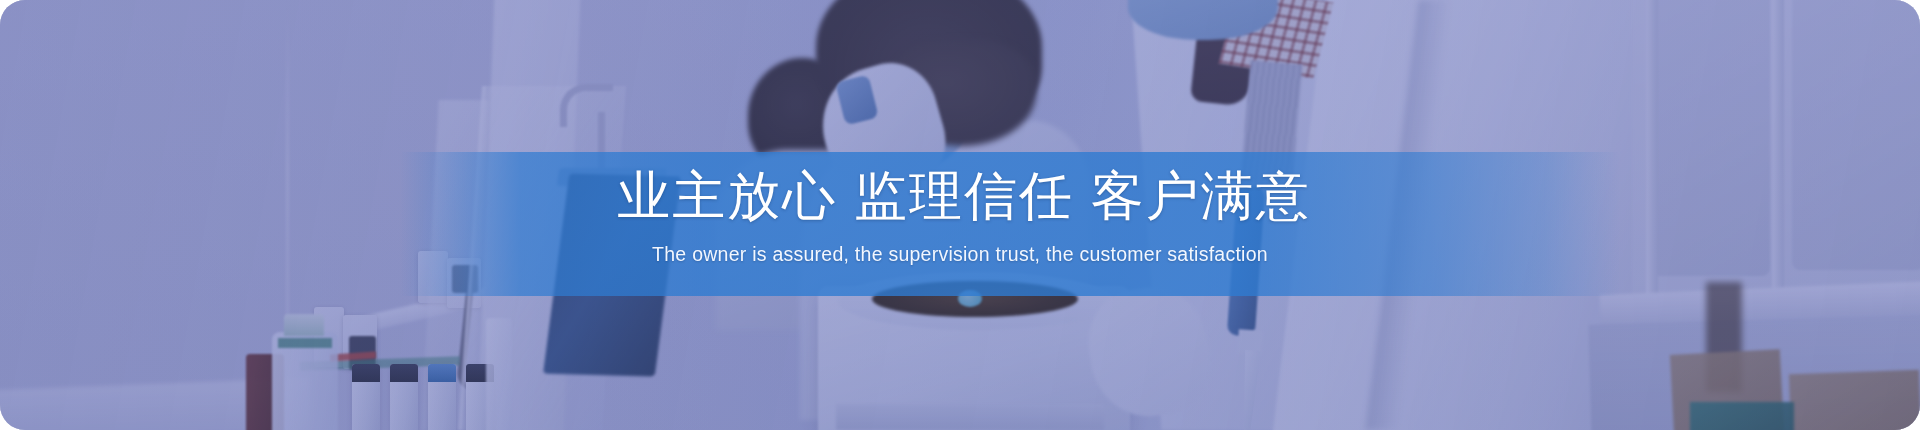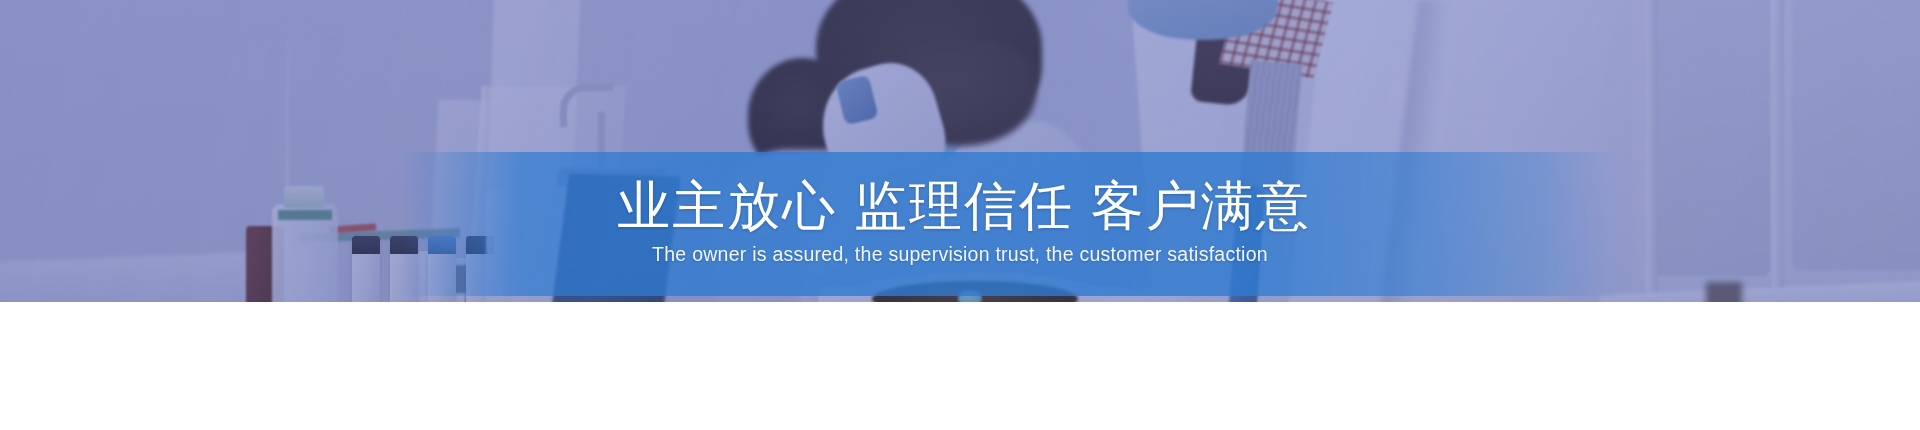--- a/index.html
+++ b/index.html
@@ -4,24 +4,25 @@
 <title>Banner</title>
 <style>
   html, body {
     margin: 0;
     padding: 0;
     background: #ffffff;
   }
   #banner {
     position: relative;
     width: 1920px;
-    height: 302px;
+    height: 430px;
     overflow: hidden;
     font-family: "Liberation Sans", "DejaVu Sans", sans-serif;
     background: #b6b9d6;
+    border-radius: 25px;
   }
 
   
   .photo { position: absolute; inset: 0; overflow: hidden; }
 
   
   .wall {
     position: absolute; inset: 0;
     background:
       linear-gradient(105deg, #cfd2e6 0%, #c8cce3 28%, #c2c8e2 45%, #cdd3e8 62%, #d3d8ec 78%, #cbd0e6 100%);
@@ -412,21 +413,21 @@
     padding-left: 8px;
   }
   .subline {
     color: #f2f7ff;
     font-size: 19.5px;
     line-height: 1.2;
     letter-spacing: .25px;
     font-weight: 400;
     white-space: nowrap;
     text-shadow: 0 1px 2px rgba(20,50,95,.30);
-    margin: 3px;
+    margin: 13px;
   }
 </style>
 </head>
 <body>
 
 <div id="banner">
 
   <div class="photo">
     <div class="wall"></div>
     <div class="wall-seam"></div>

